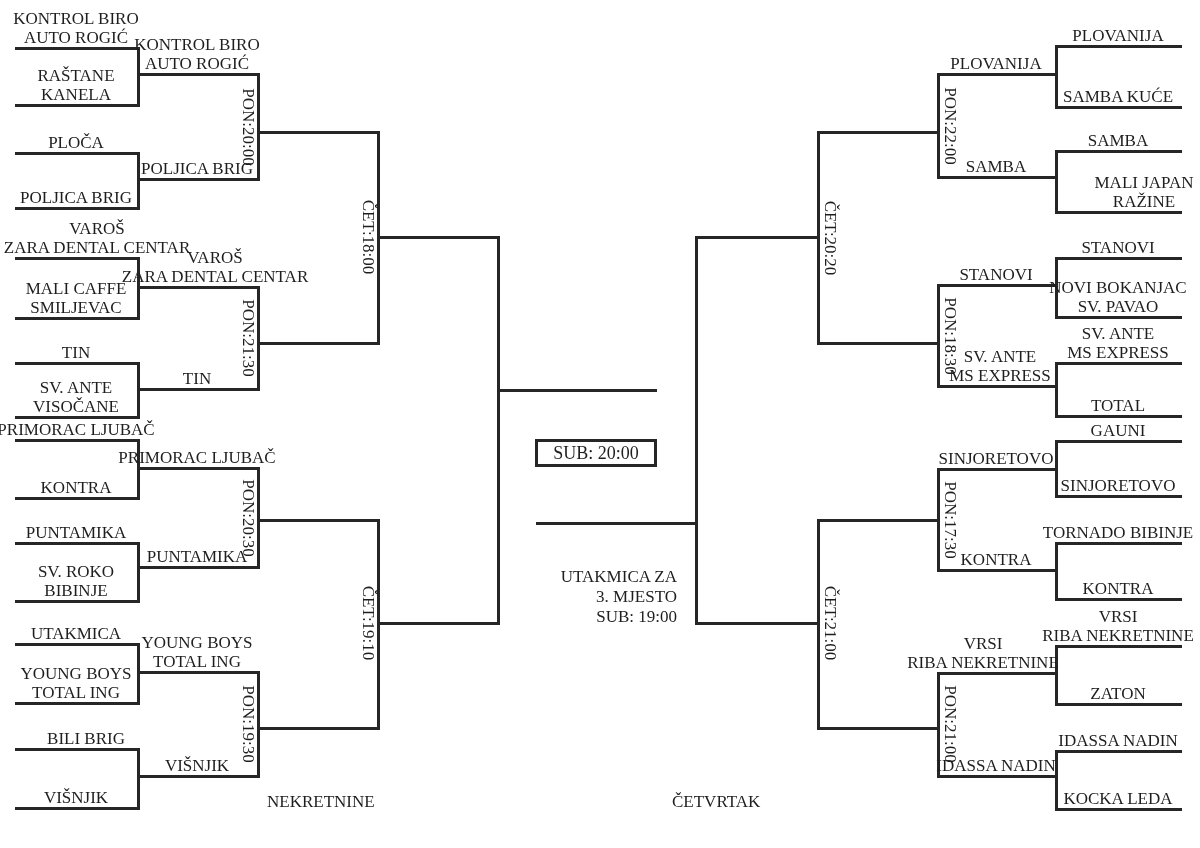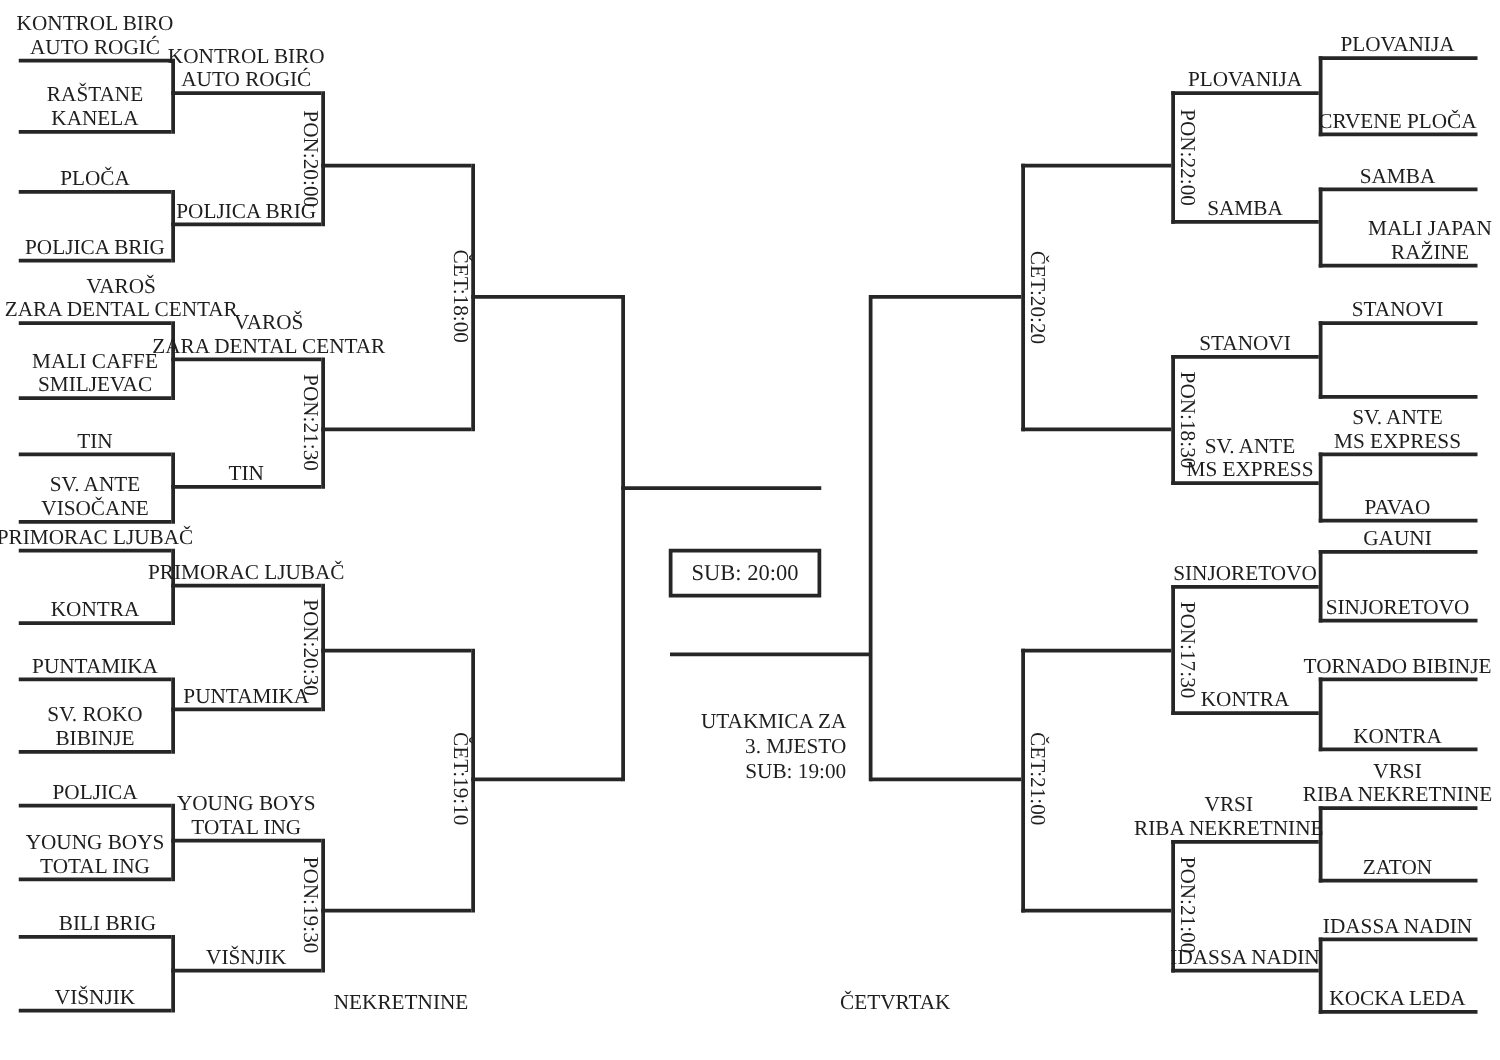--- a/index.html
+++ b/index.html
@@ -6,21 +6,21 @@
   #page{position:relative;width:1200px;height:848px;background:#fff;
         font-family:"Liberation Serif","DejaVu Serif",serif;color:#1e1e1e;overflow:hidden;padding-left:43px;}
   .h{position:absolute;height:3px;background:#262626;}
   .v{position:absolute;width:3px;background:#262626;}
   .lbl{position:absolute;transform:translateX(-50%);white-space:pre;text-align:center;
        font-size:17px;line-height:19px;color:#1e1e1e;}
   .rot{position:absolute;writing-mode:vertical-rl;text-orientation:mixed;
        font-size:17px;line-height:18px;transform:translateY(-50%);color:#1e1e1e;white-space:pre;}
   .sched{position:absolute;font-size:17px;line-height:21px;white-space:pre;color:#1e1e1e;}
   .sched div{white-space:pre;}
-  #final-box{position:absolute;left:535px;top:439px;width:122px;height:39px;border:3px solid #262626;
+  #final-box{position:absolute;left:535px;top:439px;width:122px;height:28px;border:3px solid #262626;
        box-sizing:border-box;display:flex;align-items:center;justify-content:center;
        font-size:18px;}
   #third-place{position:absolute;left:517px;top:567px;width:160px;text-align:right;
        font-size:17px;line-height:20px;white-space:pre-line;}
 </style>
 </head>
 <body>
 
 <div id="page">
 
@@ -157,46 +157,48 @@
 
   <div class="lbl" style="left:76px;bottom:409px">PRIMORAC LJUBAČ</div>
   <div class="lbl" style="left:76px;bottom:351px">KONTRA</div>
   <div class="lbl" style="left:197px;bottom:381px">PRIMORAC LJUBAČ</div>
   <div class="lbl" style="left:76px;bottom:306px">PUNTAMIKA</div>
   <div class="lbl" style="left:76px;bottom:248px">SV. ROKO
 BIBINJE</div>
   <div class="lbl" style="left:197px;bottom:282px">PUNTAMIKA</div>
   <div class="rot" style="left:239px;top:518px">PON:20:30</div>
 
-  <div class="lbl" style="left:76px;bottom:205px">POLJICA</div>
+  <div class="lbl" style="left:76px;bottom:205px">UTAKMICA</div>
   <div class="lbl" style="left:76px;bottom:146px">YOUNG BOYS
 TOTAL ING</div>
   <div class="lbl" style="left:197px;bottom:177px">YOUNG BOYS
 TOTAL ING</div>
   <div class="lbl" style="left:86px;bottom:100px">BILI BRIG</div>
   <div class="lbl" style="left:76px;bottom:41px">VIŠNJIK</div>
   <div class="lbl" style="left:197px;bottom:73px">VIŠNJIK</div>
   <div class="rot" style="left:239px;top:724px">PON:19:30</div>
 
   <div class="rot" style="left:359px;top:623px">ČET:19:10</div>
 
   <div class="lbl" style="left:1118px;bottom:803px">PLOVANIJA</div>
-  <div class="lbl" style="left:1118px;bottom:742px">CRVENE PLOČA</div>
+  <div class="lbl" style="left:1118px;bottom:742px">SAMBA KUĆE</div>
   <div class="lbl" style="left:996px;bottom:775px">PLOVANIJA</div>
   <div class="lbl" style="left:1118px;bottom:698px">SAMBA</div>
   <div class="lbl" style="left:1144px;bottom:637px">MALI JAPAN
 RAŽINE</div>
   <div class="lbl" style="left:996px;bottom:672px">SAMBA</div>
   <div class="rot" style="left:941px;top:126px">PON:22:00</div>
 
   <div class="lbl" style="left:1118px;bottom:591px">STANOVI</div>
+  <div class="lbl" style="left:1118px;bottom:532px">NOVI BOKANJAC
+SV. PAVAO</div>
   <div class="lbl" style="left:996px;bottom:564px">STANOVI</div>
   <div class="lbl" style="left:1118px;bottom:486px">SV. ANTE
 MS EXPRESS</div>
-  <div class="lbl" style="left:1118px;bottom:433px">PAVAO</div>
+  <div class="lbl" style="left:1118px;bottom:433px">TOTAL</div>
   <div class="lbl" style="left:1000px;bottom:463px">SV. ANTE
 MS EXPRESS</div>
   <div class="rot" style="left:941px;top:336px">PON:18:30</div>
 
   <div class="rot" style="left:821px;top:238px">ČET:20:20</div>
 
   <div class="lbl" style="left:1118px;bottom:408px">GAUNI</div>
   <div class="lbl" style="left:1118px;bottom:353px">SINJORETOVO</div>
   <div class="lbl" style="left:996px;bottom:380px">SINJORETOVO</div>
   <div class="lbl" style="left:1118px;bottom:306px">TORNADO BIBINJE</div>

